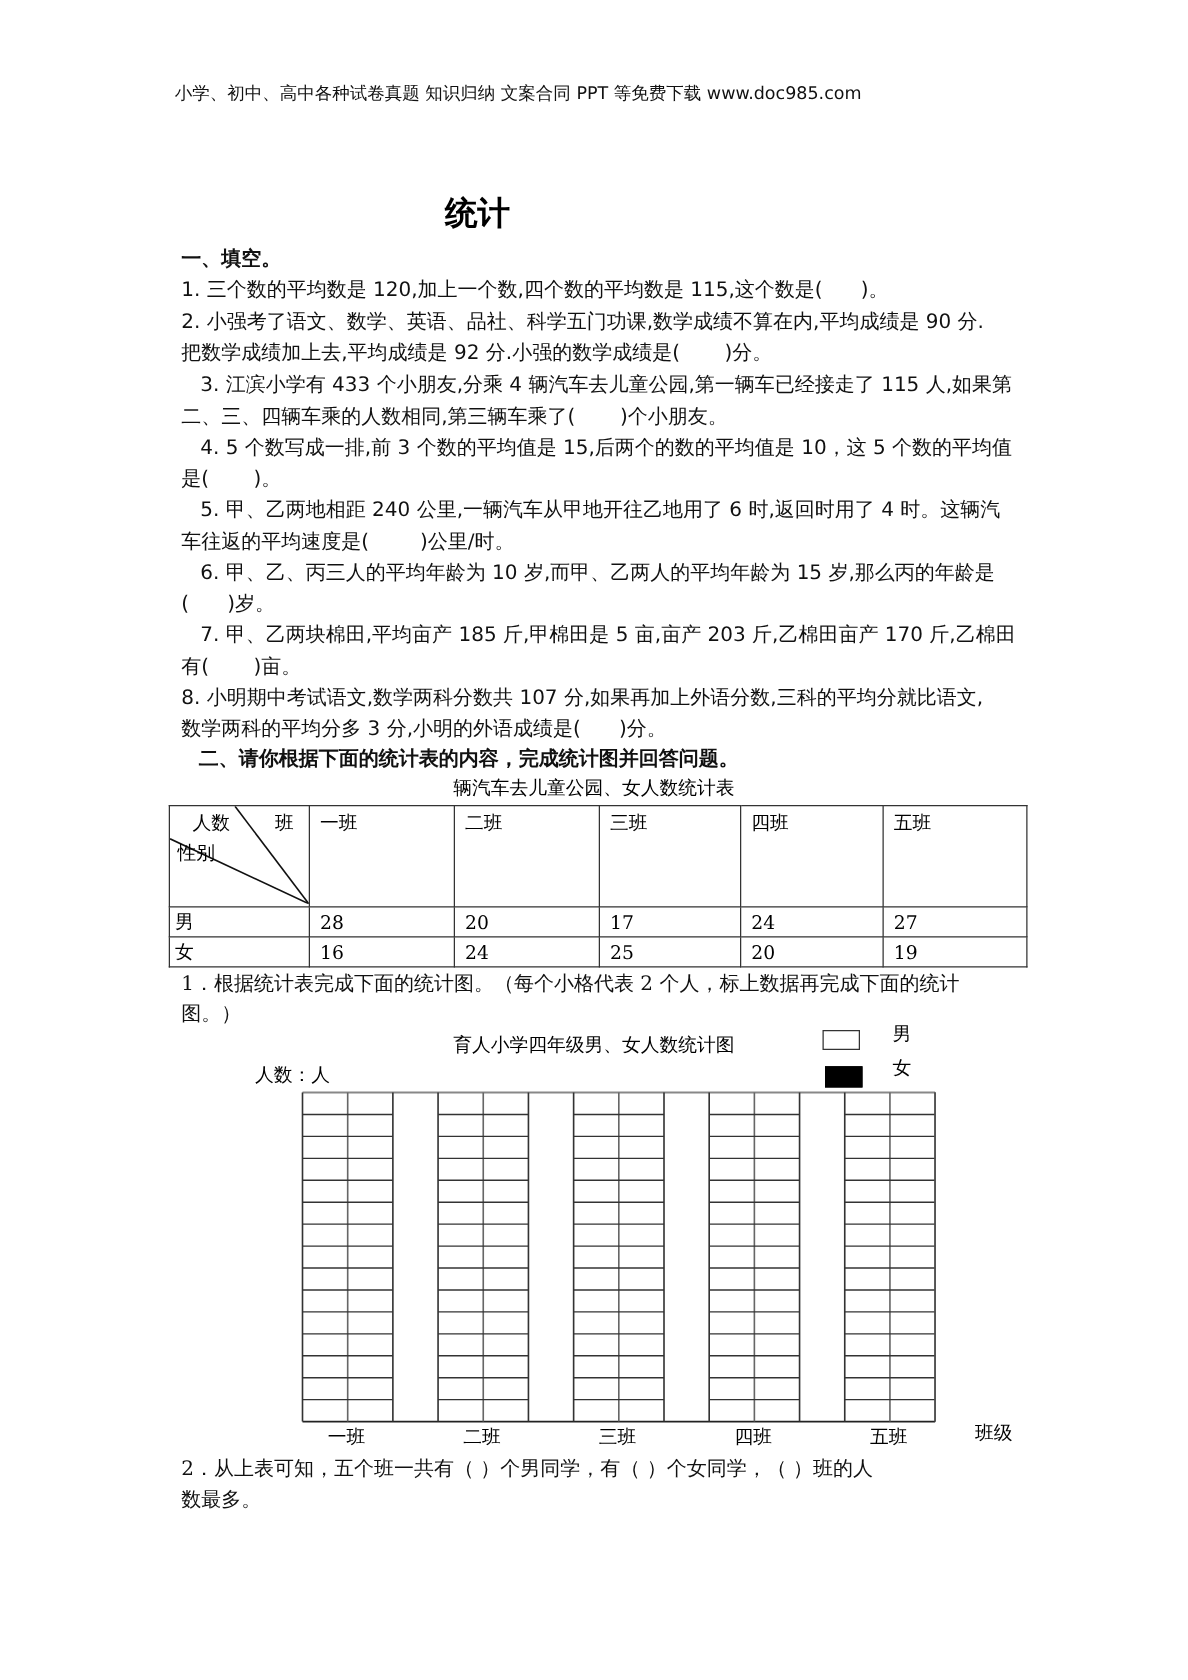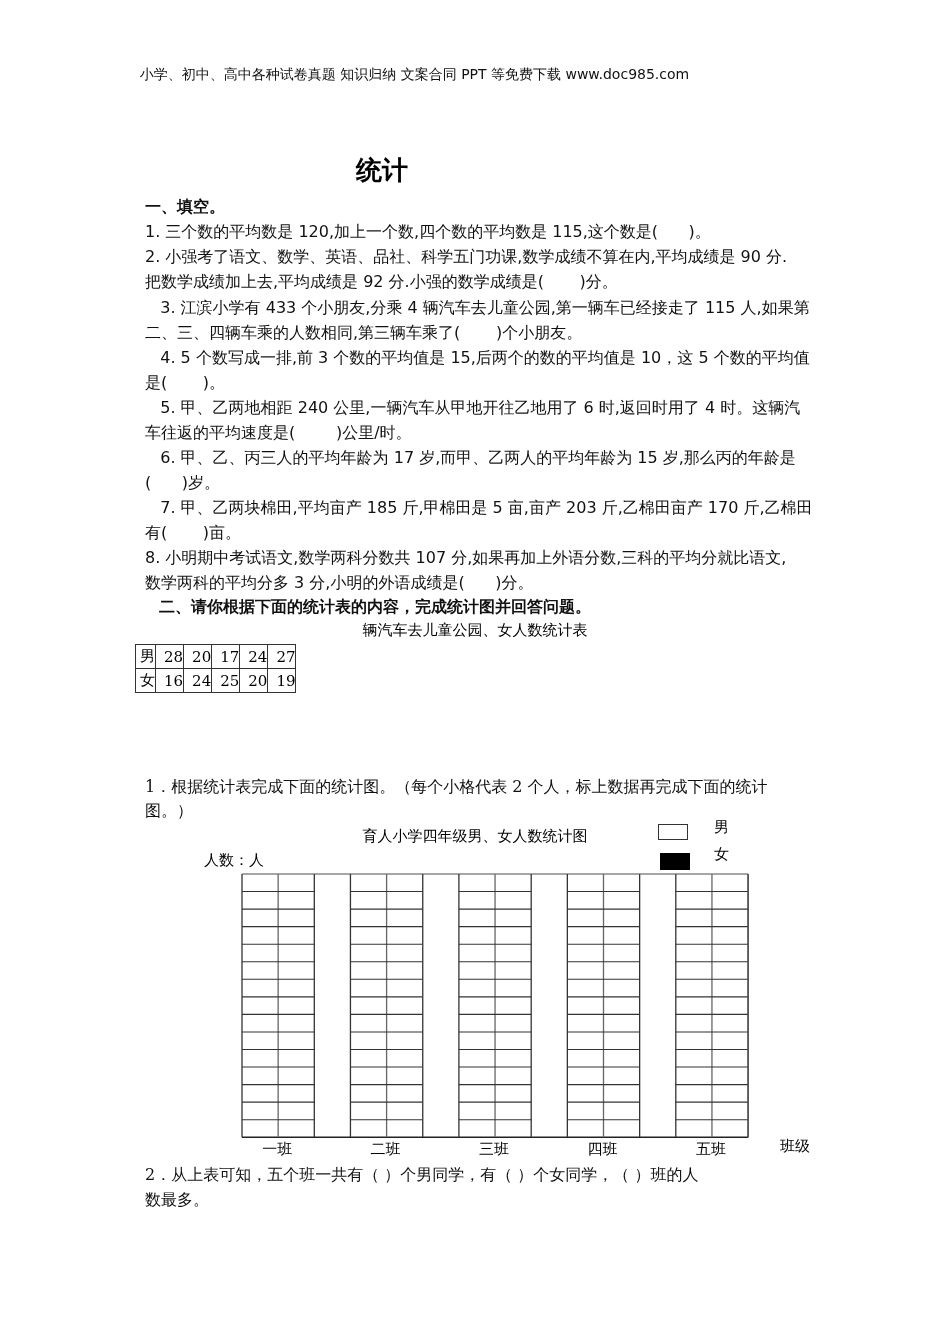--- a/index.html
+++ b/index.html
@@ -33,34 +33,52 @@
 <div id="s1-lines">
     <div class="abs line sans" style="top: 222px; white-space: pre;">1. 三个数的平均数是 120,加上一个数,四个数的平均数是 115,这个数是(      )。</div>
     <div class="abs line sans" style="top: 247px; white-space: pre;">2. 小强考了语文、数学、英语、品社、科学五门功课,数学成绩不算在内,平均成绩是 90 分.</div>
     <div class="abs line sans" style="top: 272px; white-space: pre;">把数学成绩加上去,平均成绩是 92 分.小强的数学成绩是(       )分。</div>
     <div class="abs line sans" style="top: 298px; white-space: pre;">   3. 江滨小学有 433 个小朋友,分乘 4 辆汽车去儿童公园,第一辆车已经接走了 115 人,如果第</div>
     <div class="abs line sans" style="top: 323px; white-space: pre;">二、三、四辆车乘的人数相同,第三辆车乘了(       )个小朋友。</div>
     <div class="abs line sans" style="top: 348px; white-space: pre;">   4. 5 个数写成一排,前 3 个数的平均值是 15,后两个的数的平均值是 10，这 5 个数的平均值</div>
     <div class="abs line sans" style="top: 373px; white-space: pre;">是(       )。</div>
     <div class="abs line sans" style="top: 398px; white-space: pre;">   5. 甲、乙两地相距 240 公里,一辆汽车从甲地开往乙地用了 6 时,返回时用了 4 时。这辆汽</div>
     <div class="abs line sans" style="top: 423px; white-space: pre;">车往返的平均速度是(        )公里/时。</div>
-    <div class="abs line sans" style="top: 448px; white-space: pre;">   6. 甲、乙、丙三人的平均年龄为 17 岁,而甲、乙两人的平均年龄为 15 岁,那么丙的年龄是</div>
+    <div class="abs line sans" style="top: 448px; white-space: pre;">   6. 甲、乙、丙三人的平均年龄为 10 岁,而甲、乙两人的平均年龄为 15 岁,那么丙的年龄是</div>
     <div class="abs line sans" style="top: 473px; white-space: pre;">(      )岁。</div>
     <div class="abs line sans" style="top: 498px; white-space: pre;">   7. 甲、乙两块棉田,平均亩产 185 斤,甲棉田是 5 亩,亩产 203 斤,乙棉田亩产 170 斤,乙棉田</div>
     <div class="abs line sans" style="top: 523px; white-space: pre;">有(       )亩。</div>
     <div class="abs line sans" style="top: 548px; white-space: pre;">8. 小明期中考试语文,数学两科分数共 107 分,如果再加上外语分数,三科的平均分就比语文,</div>
     <div class="abs line sans" style="top: 573px; white-space: pre;">数学两科的平均分多 3 分,小明的外语成绩是(      )分。</div>
   </div>
 
 <div class="abs line sans bold" style="top:597px;margin-left:14px;">二、请你根据下面的统计表的内容，完成统计图并回答问题。</div>
 
 <div class="abs tbl-caption serif">辆汽车去儿童公园、女人数统计表</div>
 
 <table class="stat serif">
   <tbody>
+      <tr class="h">
+    <td style="width:103px;padding:0;" class="corner">
+      <div style="position:relative;width:111px;height:78px;">
+        <svg width="111" height="78">
+          <line x1="52" y1="0" x2="111" y2="78" stroke="#111" stroke-width="1.3"></line>
+          <line x1="0" y1="26" x2="111" y2="78" stroke="#111" stroke-width="1.3"></line>
+        </svg>
+        <span style="position:absolute;left:18px;top:4px;">人数</span>
+        <span style="position:absolute;left:84px;top:4px;">班</span>
+        <span style="position:absolute;left:6px;top:28px;">性别</span>
+      </div>
+    </td>
+    <td style="width:107px;">一班</td>
+    <td style="width:107px;">二班</td>
+    <td style="width:104px;">三班</td>
+    <td style="width:105px;">四班</td>
+    <td style="width:106px;">五班</td>
+  </tr>
   <tr class="r">
     <td style="padding-left:4px;">男</td>
     <td>28</td>
     <td>20</td>
     <td>17</td>
     <td>24</td>
     <td>27</td>
   </tr>
   <tr class="r">
     <td style="padding-left:4px;">女</td>

